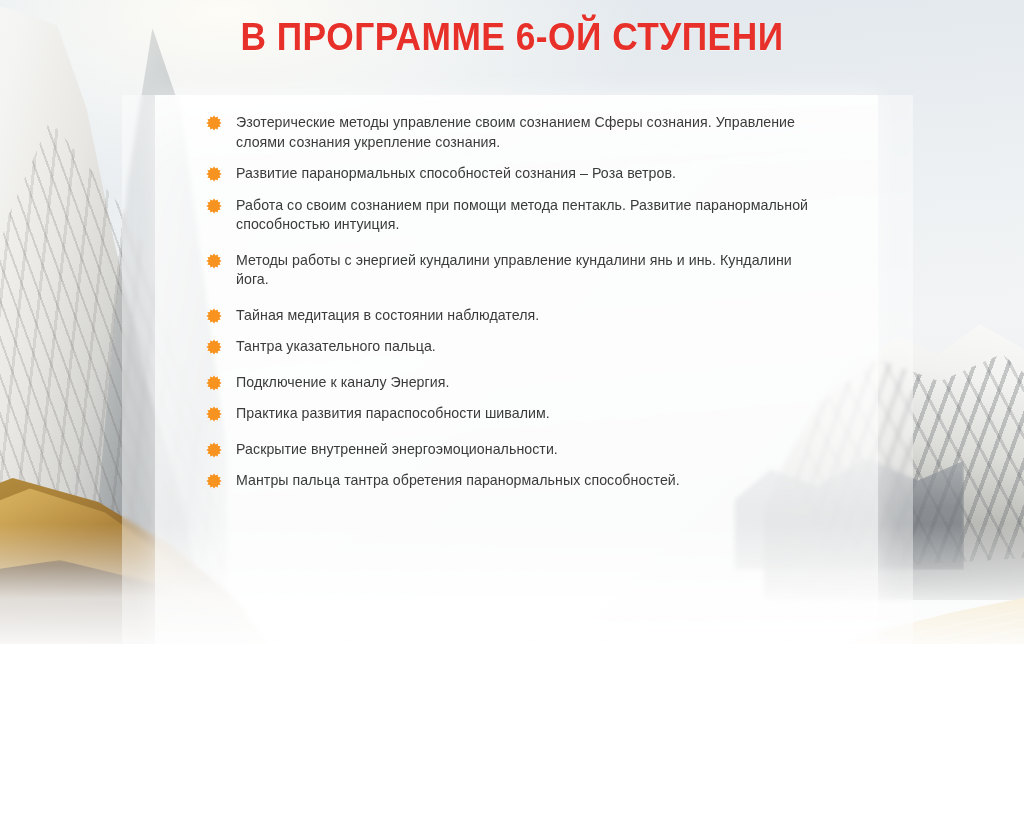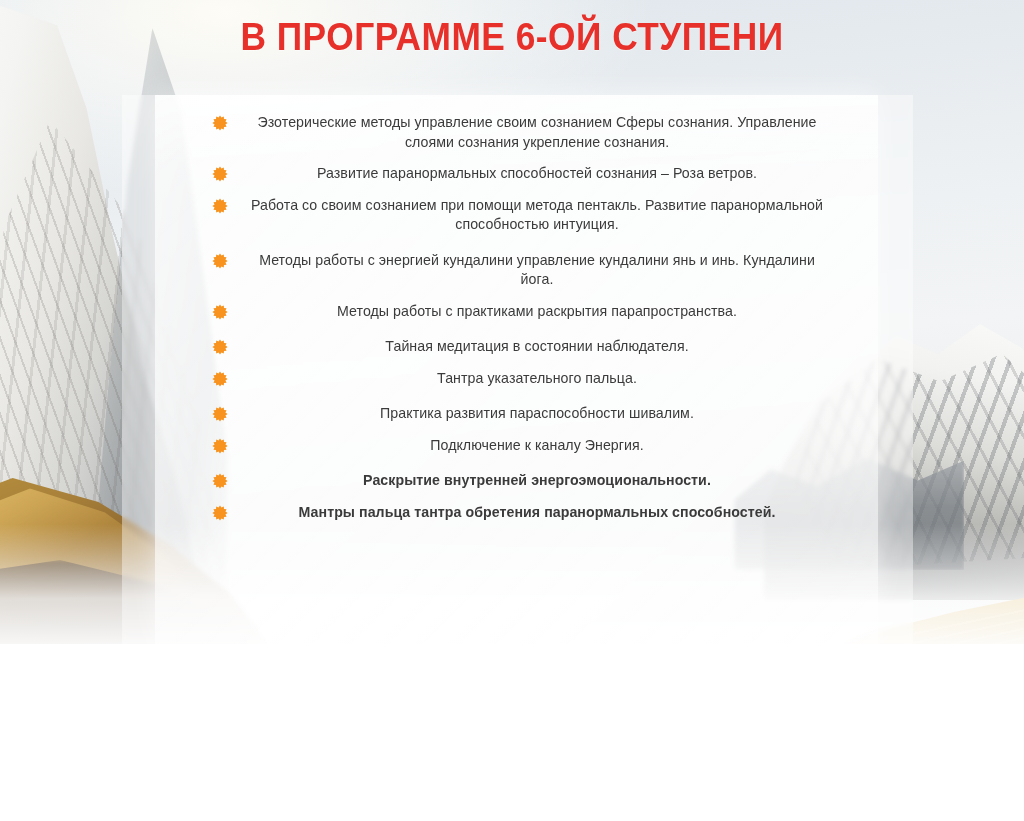--- a/index.html
+++ b/index.html
@@ -218,26 +218,25 @@
     color: #e8302a;
     font-family: "Liberation Sans Narrow", "Liberation Sans", "DejaVu Sans Condensed", sans-serif;
     transform: scaleX(0.93);
     text-shadow: 0 1px 0 rgba(255,255,255,.45);
     white-space: nowrap;
   }
 
   
   .list {
     position: absolute;
-    left: 212px; top: 113px;
+    left: 206px; top: 113px;
     width: 620px;
-    text-align: center;
   }
   .group { margin-bottom: 16px; }
-  .group:last-child { margin-bottom: 0; font-weight: bold; }
+  .group:last-child { margin-bottom: 0; }
 
   .item {
     position: relative;
     padding-left: 30px;
     margin-bottom: 12px;
     font-size: 14.2px;
     line-height: 19.5px;
     color: #3b3b3b;
     letter-spacing: .05px;
   }
@@ -324,29 +323,20 @@
       <div class="group">
         <div class="item">
           <span class="bullet">
             <svg viewBox="0 0 16 16" xmlns="http://www.w3.org/2000/svg">
               <polygon points="8.00,0.40 9.45,2.59 11.80,1.42 11.96,4.04 14.58,4.20 13.41,6.55 15.60,8.00 13.41,9.45 14.58,11.80 11.96,11.96 11.80,14.58 9.45,13.41 8.00,15.60 6.55,13.41 4.20,14.58 4.04,11.96 1.42,11.80 2.59,9.45 0.40,8.00 2.59,6.55 1.42,4.20 4.04,4.04 4.20,1.42 6.55,2.59" fill="#f7931e"></polygon>
               <circle cx="8" cy="8" r="5.2" fill="#f7931e"></circle>
             </svg>
           </span>
           <span class="itxt">Методы работы с энергией кундалини управление кундалини янь и инь. Кундалини йога.</span>
         </div>
-        <div class="item">
-          <span class="bullet">
-            <svg viewBox="0 0 16 16" xmlns="http://www.w3.org/2000/svg">
-              <polygon points="8.00,0.40 9.45,2.59 11.80,1.42 11.96,4.04 14.58,4.20 13.41,6.55 15.60,8.00 13.41,9.45 14.58,11.80 11.96,11.96 11.80,14.58 9.45,13.41 8.00,15.60 6.55,13.41 4.20,14.58 4.04,11.96 1.42,11.80 2.59,9.45 0.40,8.00 2.59,6.55 1.42,4.20 4.04,4.04 4.20,1.42 6.55,2.59" fill="#f7931e"></polygon>
-              <circle cx="8" cy="8" r="5.2" fill="#f7931e"></circle>
-            </svg>
-          </span>
-          <span class="itxt">Методы работы с практиками раскрытия парапространства.</span>
-        </div>
       </div>
       <div class="group">
         <div class="item">
           <span class="bullet">
             <svg viewBox="0 0 16 16" xmlns="http://www.w3.org/2000/svg">
               <polygon points="8.00,0.40 9.45,2.59 11.80,1.42 11.96,4.04 14.58,4.20 13.41,6.55 15.60,8.00 13.41,9.45 14.58,11.80 11.96,11.96 11.80,14.58 9.45,13.41 8.00,15.60 6.55,13.41 4.20,14.58 4.04,11.96 1.42,11.80 2.59,9.45 0.40,8.00 2.59,6.55 1.42,4.20 4.04,4.04 4.20,1.42 6.55,2.59" fill="#f7931e"></polygon>
               <circle cx="8" cy="8" r="5.2" fill="#f7931e"></circle>
             </svg>
           </span>
           <span class="itxt">Тайная медитация в состоянии наблюдателя.</span>
@@ -362,31 +352,31 @@
         </div>
       </div>
       <div class="group">
         <div class="item">
           <span class="bullet">
             <svg viewBox="0 0 16 16" xmlns="http://www.w3.org/2000/svg">
               <polygon points="8.00,0.40 9.45,2.59 11.80,1.42 11.96,4.04 14.58,4.20 13.41,6.55 15.60,8.00 13.41,9.45 14.58,11.80 11.96,11.96 11.80,14.58 9.45,13.41 8.00,15.60 6.55,13.41 4.20,14.58 4.04,11.96 1.42,11.80 2.59,9.45 0.40,8.00 2.59,6.55 1.42,4.20 4.04,4.04 4.20,1.42 6.55,2.59" fill="#f7931e"></polygon>
               <circle cx="8" cy="8" r="5.2" fill="#f7931e"></circle>
             </svg>
           </span>
+          <span class="itxt">Подключение к каналу Энергия.</span>
+        </div>
+        <div class="item">
+          <span class="bullet">
+            <svg viewBox="0 0 16 16" xmlns="http://www.w3.org/2000/svg">
+              <polygon points="8.00,0.40 9.45,2.59 11.80,1.42 11.96,4.04 14.58,4.20 13.41,6.55 15.60,8.00 13.41,9.45 14.58,11.80 11.96,11.96 11.80,14.58 9.45,13.41 8.00,15.60 6.55,13.41 4.20,14.58 4.04,11.96 1.42,11.80 2.59,9.45 0.40,8.00 2.59,6.55 1.42,4.20 4.04,4.04 4.20,1.42 6.55,2.59" fill="#f7931e"></polygon>
+              <circle cx="8" cy="8" r="5.2" fill="#f7931e"></circle>
+            </svg>
+          </span>
           <span class="itxt">Практика развития параспособности шивалим.</span>
         </div>
-        <div class="item">
-          <span class="bullet">
-            <svg viewBox="0 0 16 16" xmlns="http://www.w3.org/2000/svg">
-              <polygon points="8.00,0.40 9.45,2.59 11.80,1.42 11.96,4.04 14.58,4.20 13.41,6.55 15.60,8.00 13.41,9.45 14.58,11.80 11.96,11.96 11.80,14.58 9.45,13.41 8.00,15.60 6.55,13.41 4.20,14.58 4.04,11.96 1.42,11.80 2.59,9.45 0.40,8.00 2.59,6.55 1.42,4.20 4.04,4.04 4.20,1.42 6.55,2.59" fill="#f7931e"></polygon>
-              <circle cx="8" cy="8" r="5.2" fill="#f7931e"></circle>
-            </svg>
-          </span>
-          <span class="itxt">Подключение к каналу Энергия.</span>
-        </div>
       </div>
       <div class="group">
         <div class="item">
           <span class="bullet">
             <svg viewBox="0 0 16 16" xmlns="http://www.w3.org/2000/svg">
               <polygon points="8.00,0.40 9.45,2.59 11.80,1.42 11.96,4.04 14.58,4.20 13.41,6.55 15.60,8.00 13.41,9.45 14.58,11.80 11.96,11.96 11.80,14.58 9.45,13.41 8.00,15.60 6.55,13.41 4.20,14.58 4.04,11.96 1.42,11.80 2.59,9.45 0.40,8.00 2.59,6.55 1.42,4.20 4.04,4.04 4.20,1.42 6.55,2.59" fill="#f7931e"></polygon>
               <circle cx="8" cy="8" r="5.2" fill="#f7931e"></circle>
             </svg>
           </span>
           <span class="itxt">Раскрытие внутренней энергоэмоциональности.</span>

